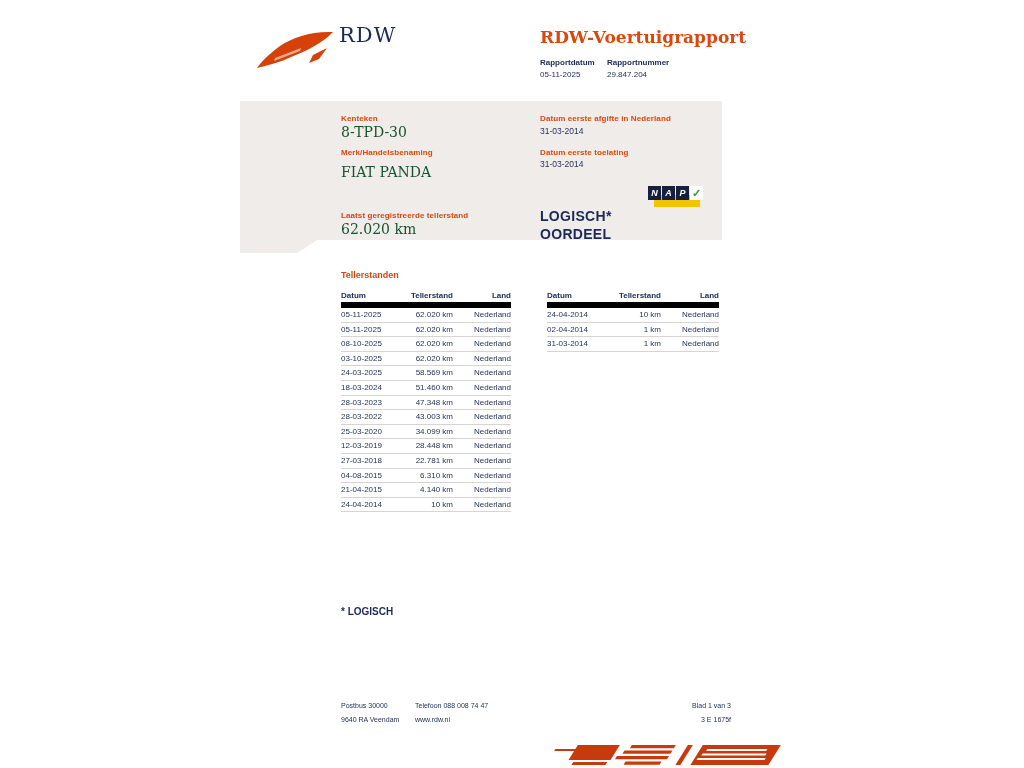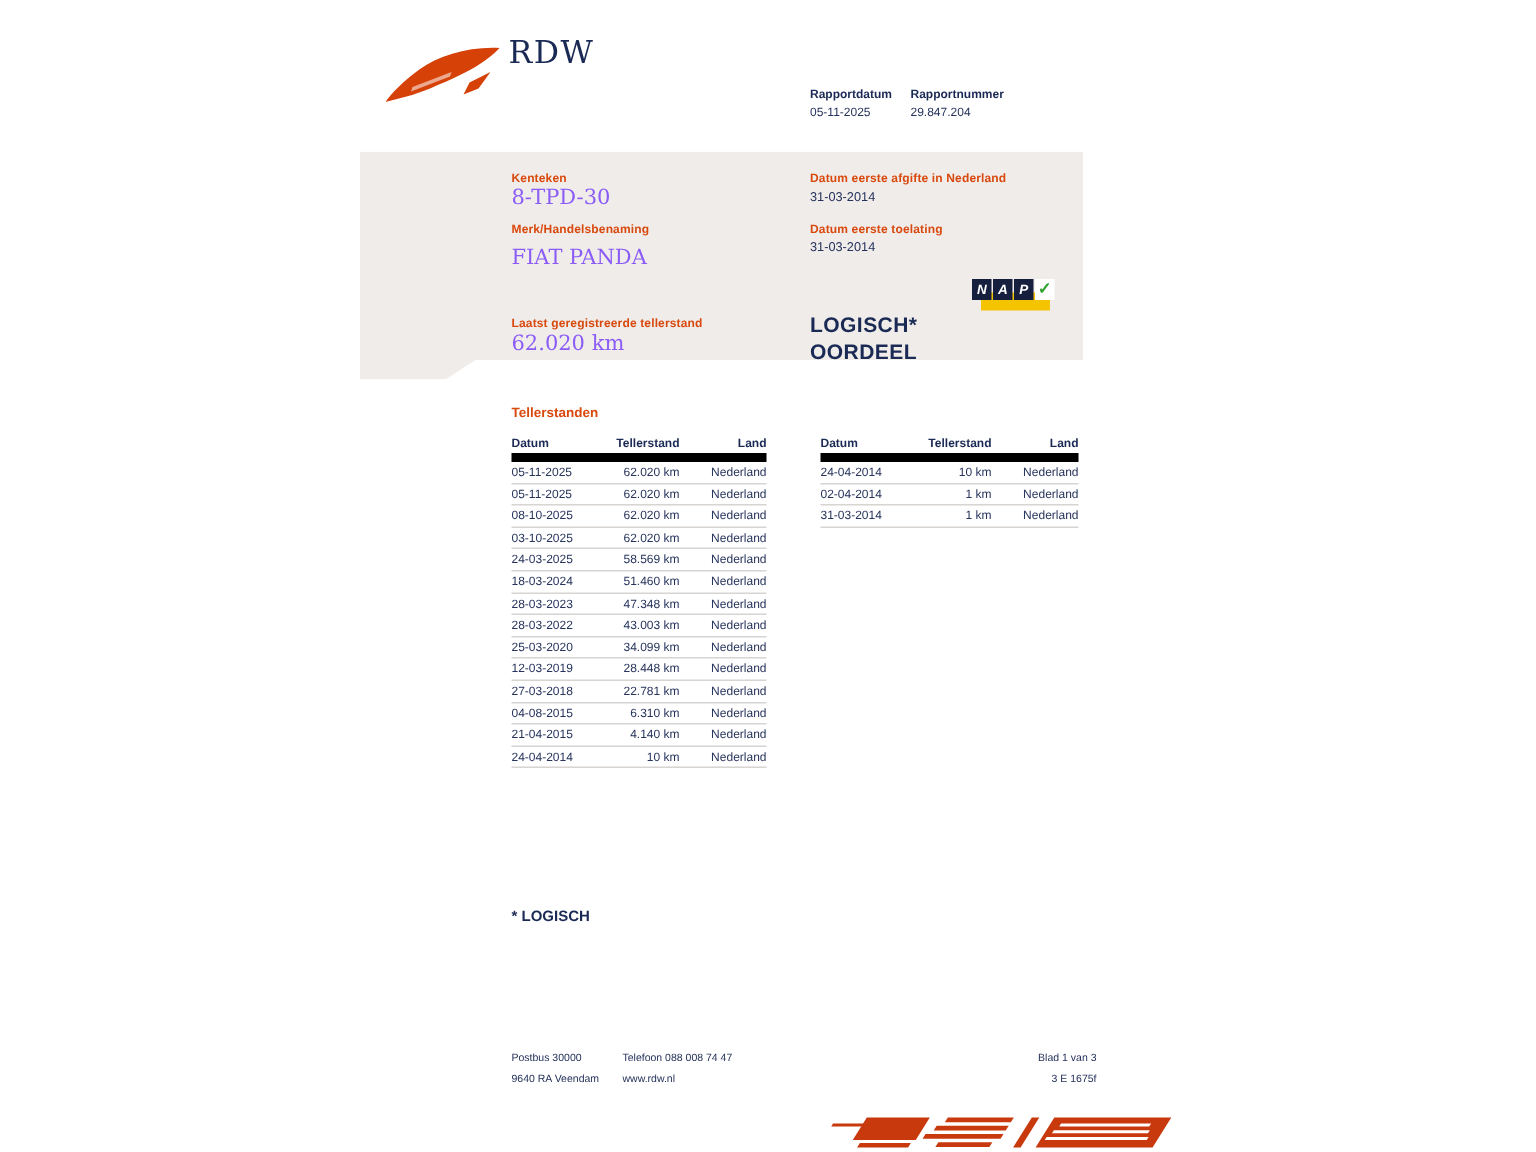--- a/index.html
+++ b/index.html
@@ -14,21 +14,21 @@
   .report-title{font-family:"DejaVu Serif",serif;font-weight:bold;font-size:17px;color:#D9490D;}
   .meta-label{font-size:8px;font-weight:bold;color:#1B2A55;}
   .meta-value{font-size:8px;color:#25325B;}
 
   
   .vehicle-box{
     left:240px;top:101px;width:482px;height:152px;background:#EFECEA;
     clip-path:polygon(0 0,482px 0,482px 139px,77px 139px,57px 152px,0 152px);
   }
   .lbl{font-size:8px;font-weight:bold;color:#D9490D;letter-spacing:.1px;}
-  .val-big{font-family:"DejaVu Serif",serif;font-size:14px;color:#8b5cf6;}
+  .val-big{font-family:"DejaVu Serif",serif;font-size:14px;color:#14532d;}
   .val-small{font-size:8.5px;color:#25325B;}
   .verdict{font-size:14px;font-weight:bold;color:#1B2A55;line-height:18px;letter-spacing:.3px;margin-top:20px;}
 
   
   .nap{left:648px;top:186px;width:52px;height:24px;}
   .nap .bar{position:absolute;left:6px;top:9px;width:46px;height:12px;background:#F5C400;}
   .nap .sq{position:absolute;top:0;width:13px;height:14px;background:#161F3D;color:#fff;
     font-size:9px;font-weight:bold;font-style:italic;text-align:center;line-height:14px;}
   .nap .sq.check{background:#ffffff;color:#2FA12F;font-style:normal;font-size:11px;}
 
@@ -56,20 +56,21 @@
 <div class="page">
 
   <svg class="abs" style="left:257px;top:31px;" width="78" height="38" viewBox="0 0 78 38">
     <path d="M76,1 C55,0 36,6 23,15 C12,23 4,31 0,37 C12,34 24,31 34,26 C52,19 68,10 76,1 Z" fill="#D64108"></path>
     <path d="M46,23 C52,21 58,18 63,15 L55,26 C51,28 46,30 42,31 Z" fill="#ffffff" opacity="0.9"></path>
     <path d="M56,24 L70,17 L62,28 L52,32 Z" fill="#D64108"></path>
     <path d="M18,27 L44,17 L43,20 L17,30 Z" fill="#ffffff" opacity="0.55"></path>
   </svg>
   <div class="abs rdw-wordmark" style="left:339px;top:23px;">RDW</div>
 
+  <div class="abs report-title" style="left:540px;top:27px;">RDW-Voertuigrapport</div>
 
   <div class="abs meta-label" style="left:540px;top:58px;text-align:center;">Rapportdatum</div>
   <div class="abs meta-value" style="left:540px;top:70px;">05-11-2025</div>
   <div class="abs meta-label" style="left:607px;top:58px;">Rapportnummer</div>
   <div class="abs meta-value" style="left:607px;top:70px;">29.847.204</div>
 
   <div class="abs vehicle-box"></div>
 
   <div class="abs lbl" style="left:341px;top:114px;">Kenteken</div>
   <div class="abs val-big" style="left:341px;top:124px;">8-TPD-30</div>

